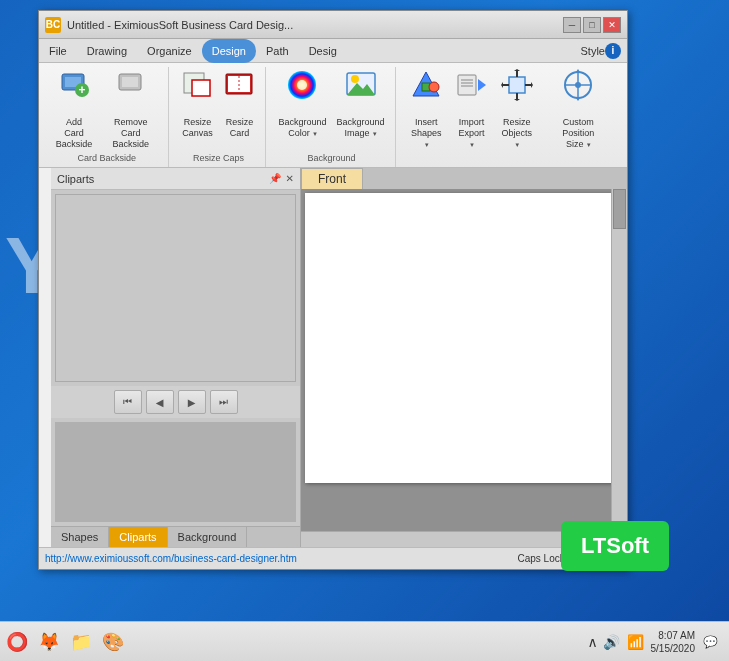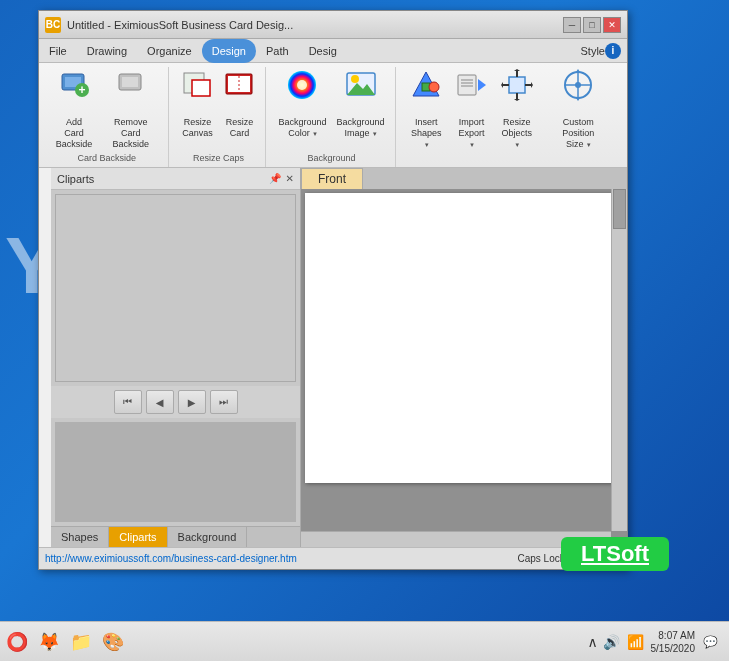--- a/index.html
+++ b/index.html
@@ -373,25 +373,24 @@
 
     
     .ltsoft-badge {
       position: absolute;
       bottom: 90px;
       right: 60px;
       background: #22cc44;
       color: white;
       font-size: 22px;
       font-weight: bold;
-      padding: 4px 20px;
+      padding: 12px 20px;
       border-radius: 6px;
       z-index: 20;
       font-family: Arial, sans-serif;
-      text-decoration: underline;
     }
 
     
     .taskbar {
       position: absolute;
       bottom: 0;
       left: 0;
       right: 0;
       height: 40px;
       background: linear-gradient(to bottom, #e8e8e8, #d8d8d8);

